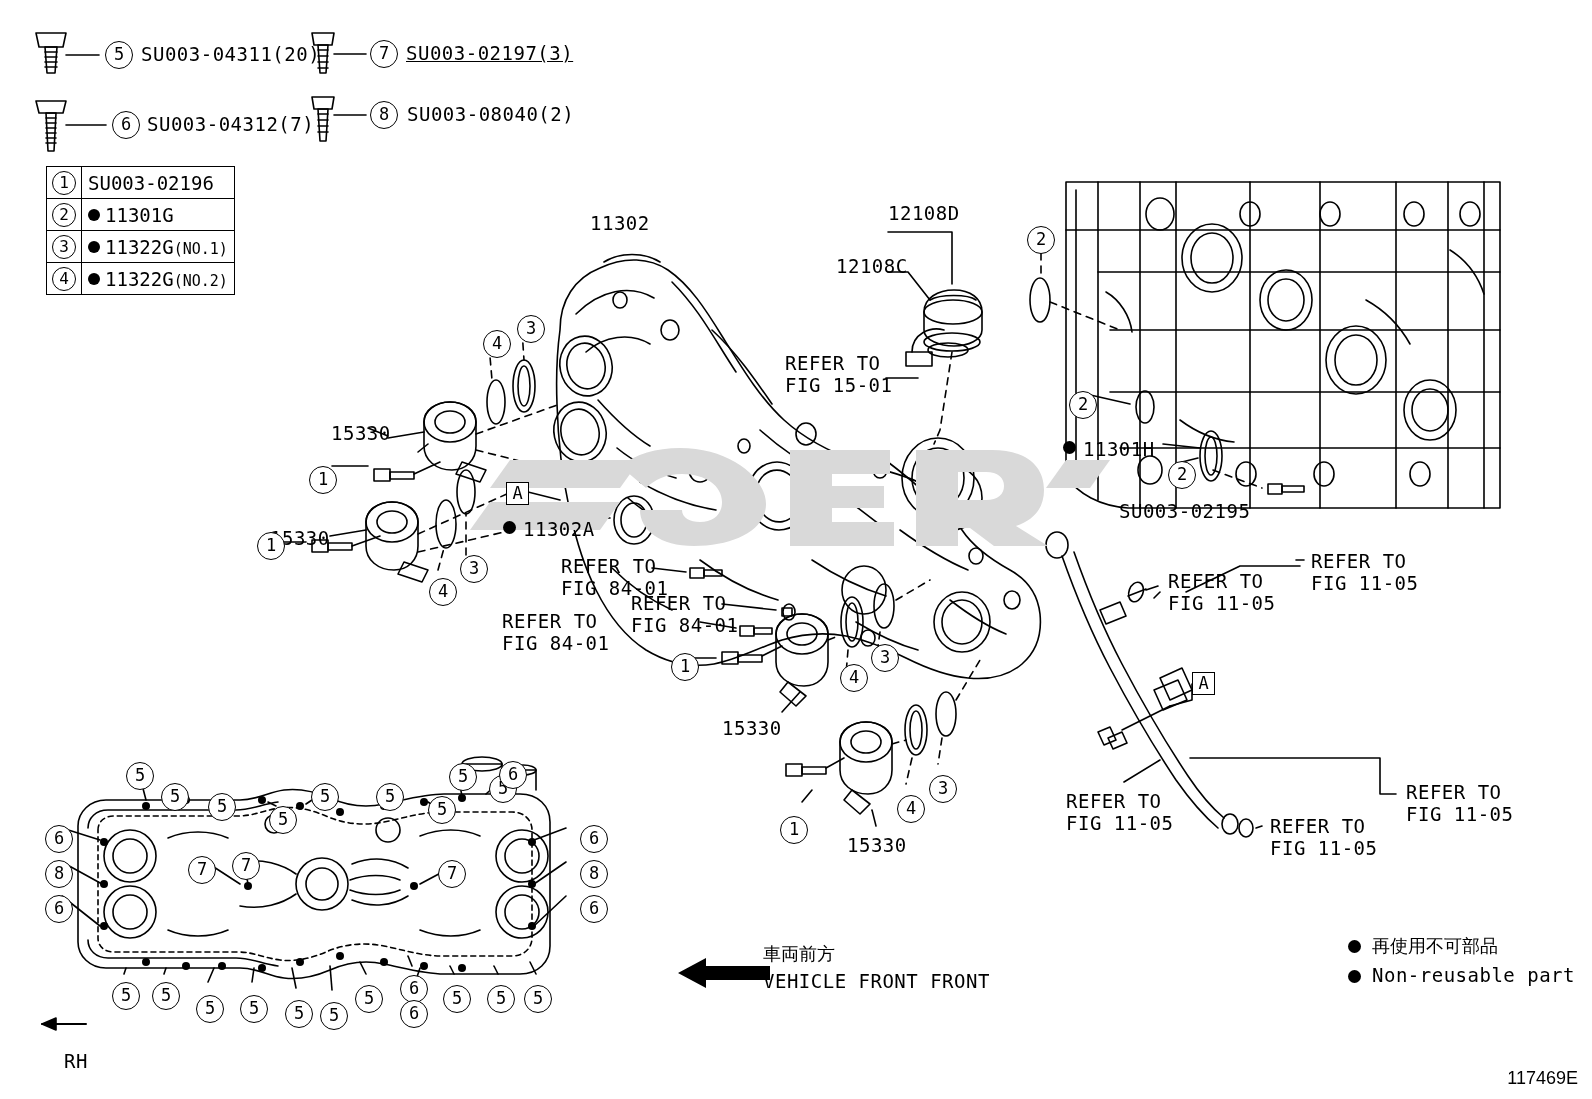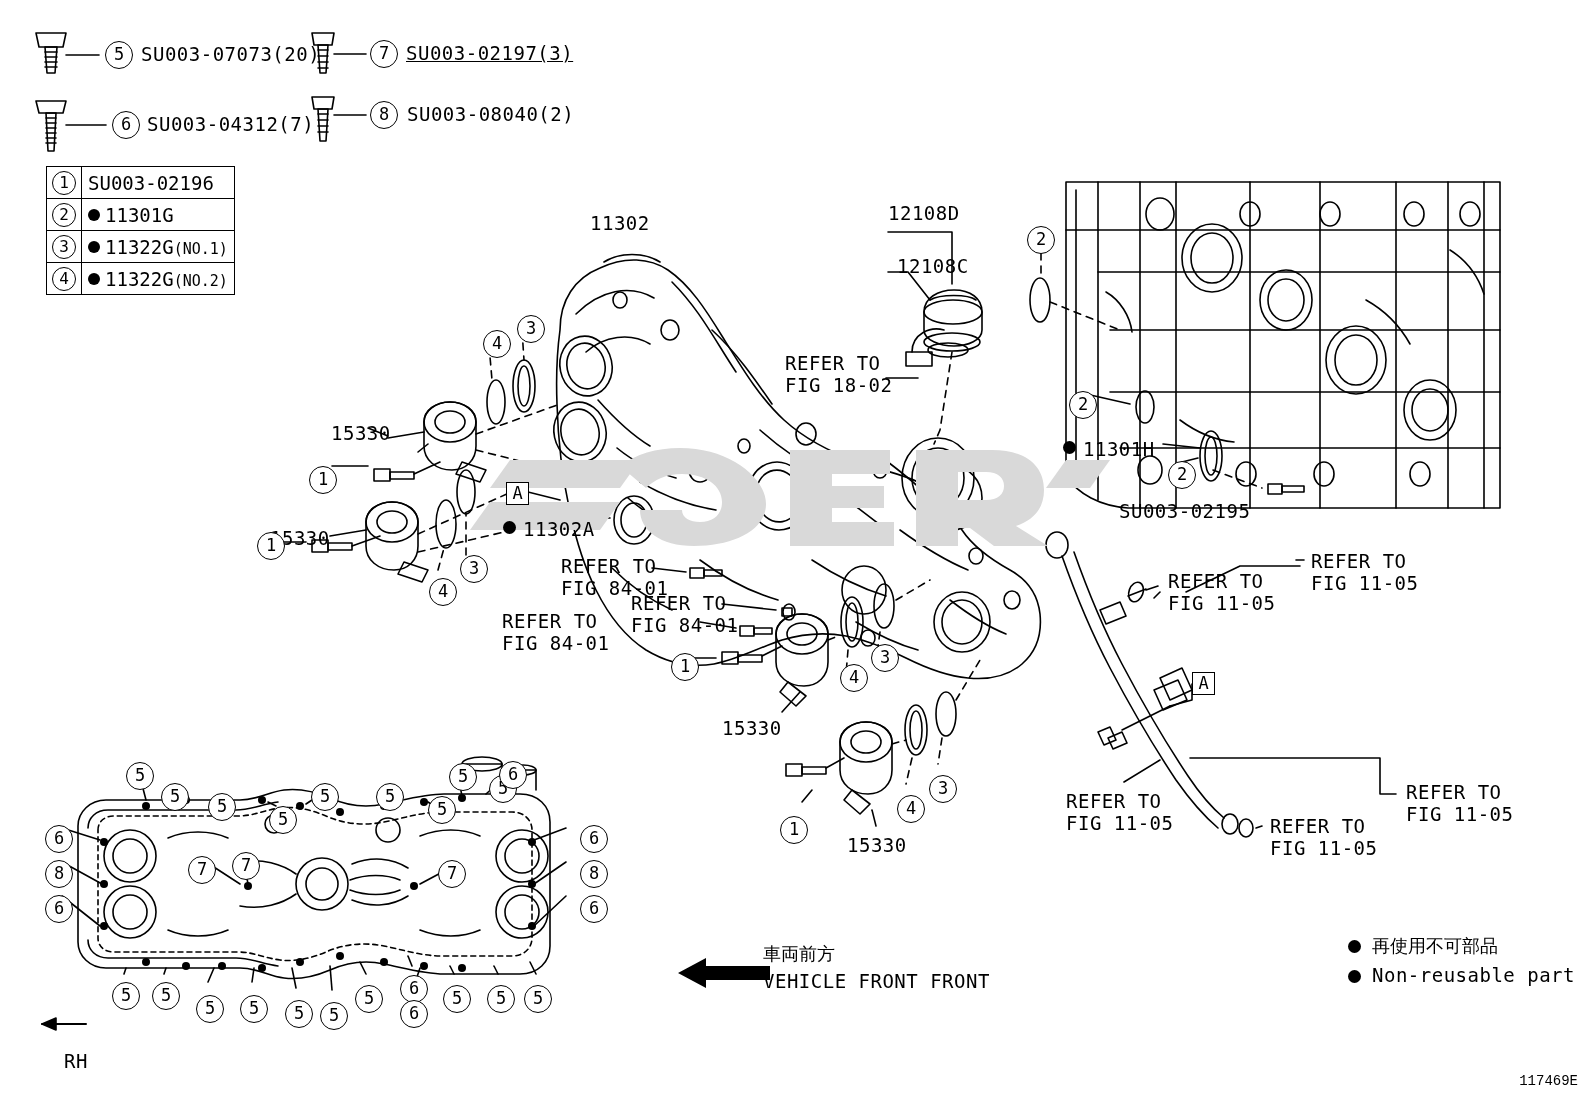--- a/index.html
+++ b/index.html
@@ -100,22 +100,22 @@
     left: 0; top: 0;
     width: 1592px;
     height: 1099px;
     pointer-events: none;
   }
   .wm { position: absolute; pointer-events: none; }
   #figcode {
     position: absolute;
     right: 14px;
     bottom: 10px;
-    font-size: 14px;
-    font-family: Liberation Mono, monospace;
+    font-size: 18px;
+    font-family: Liberation Sans, sans-serif;
   }
 </style>
 </head>
 <body>
 
 <div id="root">
 
   <svg class="layer" viewBox="0 0 1592 1099">
     <g fill="none" stroke="#000" stroke-width="1.6" stroke-linejoin="round" stroke-linecap="round">
 
@@ -531,21 +531,21 @@
       <path d="M40 30 L170 30 L150 58 L20 58 Z"></path>
       <path d="M20 72 L150 72 L130 100 L0 100 Z"></path>
       <path d="M210 18 C260 18 296 48 296 74 C296 100 264 116 224 116 C190 116 170 100 170 80 L212 80 C212 88 220 92 230 92 C244 92 252 84 252 72 C252 56 236 44 212 44 C196 44 184 50 176 58 L150 36 C166 24 186 18 210 18 Z"></path>
       <path d="M320 20 L420 20 L420 44 L362 44 L362 56 L414 56 L414 78 L362 78 L362 92 L424 92 L424 116 L320 116 Z"></path>
       <path d="M446 20 L522 20 C556 20 574 36 574 60 C574 78 564 90 546 96 L578 116 L524 116 L500 98 L488 98 L488 116 L446 116 Z M488 42 L488 70 L516 70 C528 70 534 64 534 56 C534 48 528 42 516 42 Z"></path>
       <path d="M596 30 L640 30 L620 58 L576 58 Z"></path>
     </g>
   </svg>
 
   <div class="circ n" style="left:105px; top:41px;"><span>5</span></div>
-  <div class="txt" style="left:141px; top:43px;">SU003-07073(20)</div>
+  <div class="txt" style="left:141px; top:43px;">SU003-04311(20)</div>
 
   <div class="circ n" style="left:112px; top:111px;"><span>6</span></div>
   <div class="txt" style="left:147px; top:113px;">SU003-04312(7)</div>
 
   <div class="circ n" style="left:370px; top:40px;"><span>7</span></div>
   <div class="txt" style="left:406px; top:42px;text-decoration:underline;">SU003-02197(3)</div>
 
   <div class="circ n" style="left:370px; top:101px;"><span>8</span></div>
   <div class="txt" style="left:407px; top:103px;">SU003-08040(2)</div>
 
@@ -565,36 +565,36 @@
       </tr>
       <tr>
         <td class="numcell"><span class="cellcirc">4</span></td>
         <td><span class="bdot"></span><span>11322G</span><span class="sub">(NO.2)</span></td>
       </tr>
     </tbody>
   </table>
 
   <div class="txt" style="left:590px; top:212px;">11302</div>
   <div class="txt" style="left:888px; top:202px;">12108D</div>
-  <div class="txt" style="left:897px; top:255px;">12108C</div>
+  <div class="txt" style="left:836px; top:255px;">12108C</div>
   <div class="txt" style="left:331px; top:422px;">15330</div>
   <div class="txt" style="left:270px; top:527px;">15330</div>
   <div class="txt" style="left:722px; top:717px;">15330</div>
   <div class="txt" style="left:847px; top:834px;">15330</div>
 
   <div class="dot" style="left:503px; top:521px;"></div>
   <div class="txt" style="left:523px; top:518px;">11302A</div>
 
   <div class="dot" style="left:1063px; top:441px;"></div>
   <div class="txt" style="left:1083px; top:438px;">11301H</div>
 
   <div class="txt" style="left:1119px; top:500px;">SU003-02195</div>
 
   <div class="txt" style="left:785px; top:352px;">REFER TO</div>
-  <div class="txt" style="left:785px; top:374px;">FIG 18-02</div>
+  <div class="txt" style="left:785px; top:374px;">FIG 15-01</div>
 
   <div class="txt" style="left:561px; top:555px;">REFER TO</div>
   <div class="txt" style="left:561px; top:577px;">FIG 84-01</div>
 
   <div class="txt" style="left:631px; top:592px;">REFER TO</div>
   <div class="txt" style="left:631px; top:614px;">FIG 84-01</div>
 
   <div class="txt" style="left:502px; top:610px;">REFER TO</div>
   <div class="txt" style="left:502px; top:632px;">FIG 84-01</div>
 

